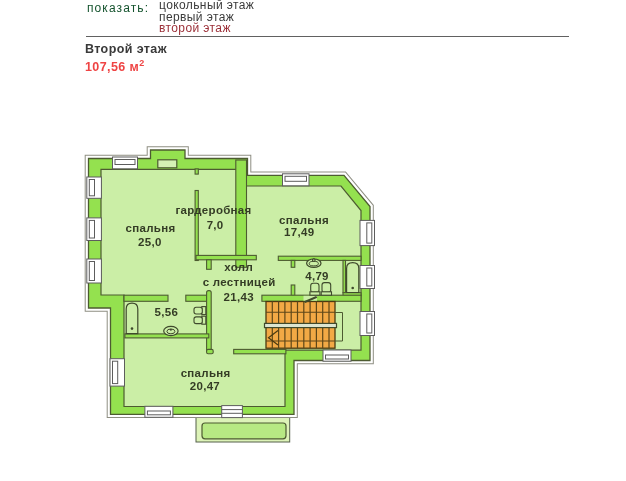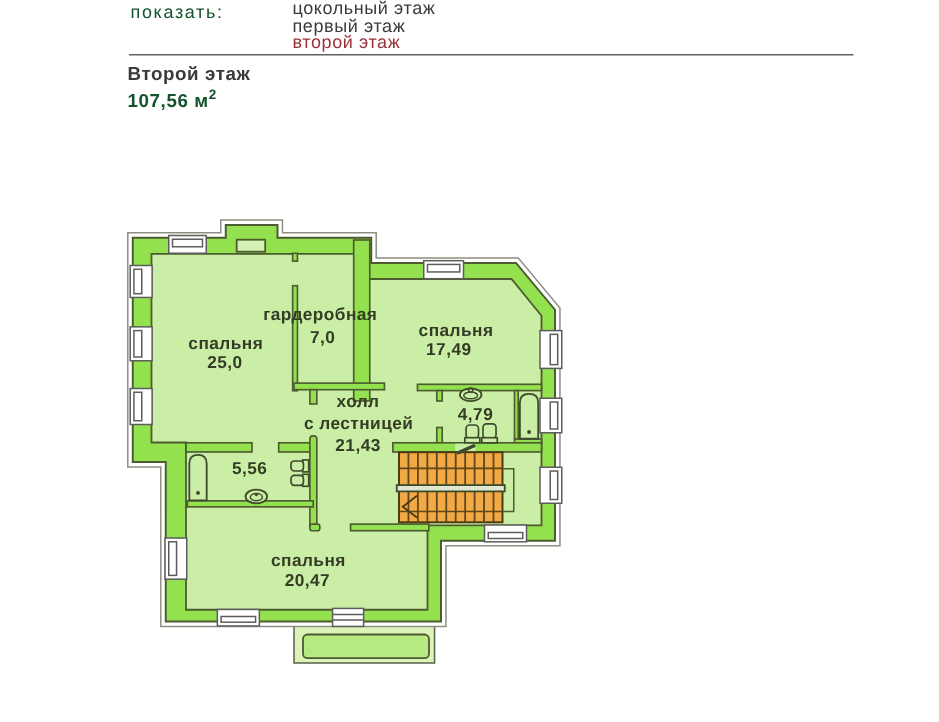--- a/index.html
+++ b/index.html
@@ -1,22 +1,22 @@
 <!DOCTYPE html>
 <html><head>
 <meta charset="utf-8">
 <style>
   html,body{margin:0;padding:0;background:#fff;width:626px;height:481px;overflow:hidden;}
   body{font-family:"Liberation Sans",sans-serif;position:relative;}
   .hdr{position:absolute;font-size:12px;color:#14532d;letter-spacing:1.1px;white-space:nowrap;}
-  .lnk{position:absolute;left:159px;top:0;font-size:12px;color:#3b3b3b;letter-spacing:.4px;line-height:11.5px;white-space:nowrap;margin-left:36px;}
+  .lnk{position:absolute;left:159px;top:0;font-size:12px;color:#3b3b3b;letter-spacing:.4px;line-height:11.5px;white-space:nowrap;}
   .red{color:#9c3038;}
   .rule{position:absolute;left:86px;top:35.5px;width:483px;height:1.6px;background:#616161;}
   .h1{position:absolute;left:85px;top:42px;font-size:12.5px;font-weight:bold;color:#3a3a3a;letter-spacing:.4px;}
-  .h2{position:absolute;left:85px;top:57.5px;font-size:12.5px;font-weight:bold;color:#14532d;letter-spacing:.4px;}
+  .h2{position:absolute;left:85px;top:57.5px;font-size:12.5px;font-weight:bold;color:#ef4444;letter-spacing:.4px;}
   svg{position:absolute;left:0;top:0;}
   text{font-family:"Liberation Sans",sans-serif;font-weight:bold;fill:#343c25;}
 </style>
 </head>
 <body>
 
 <div class="hdr" style="left:87px;top:1px;">показать:</div>
 
 <div class="lnk">цокольный этаж<br>первый этаж<br><span class="red">второй этаж</span></div>
 

